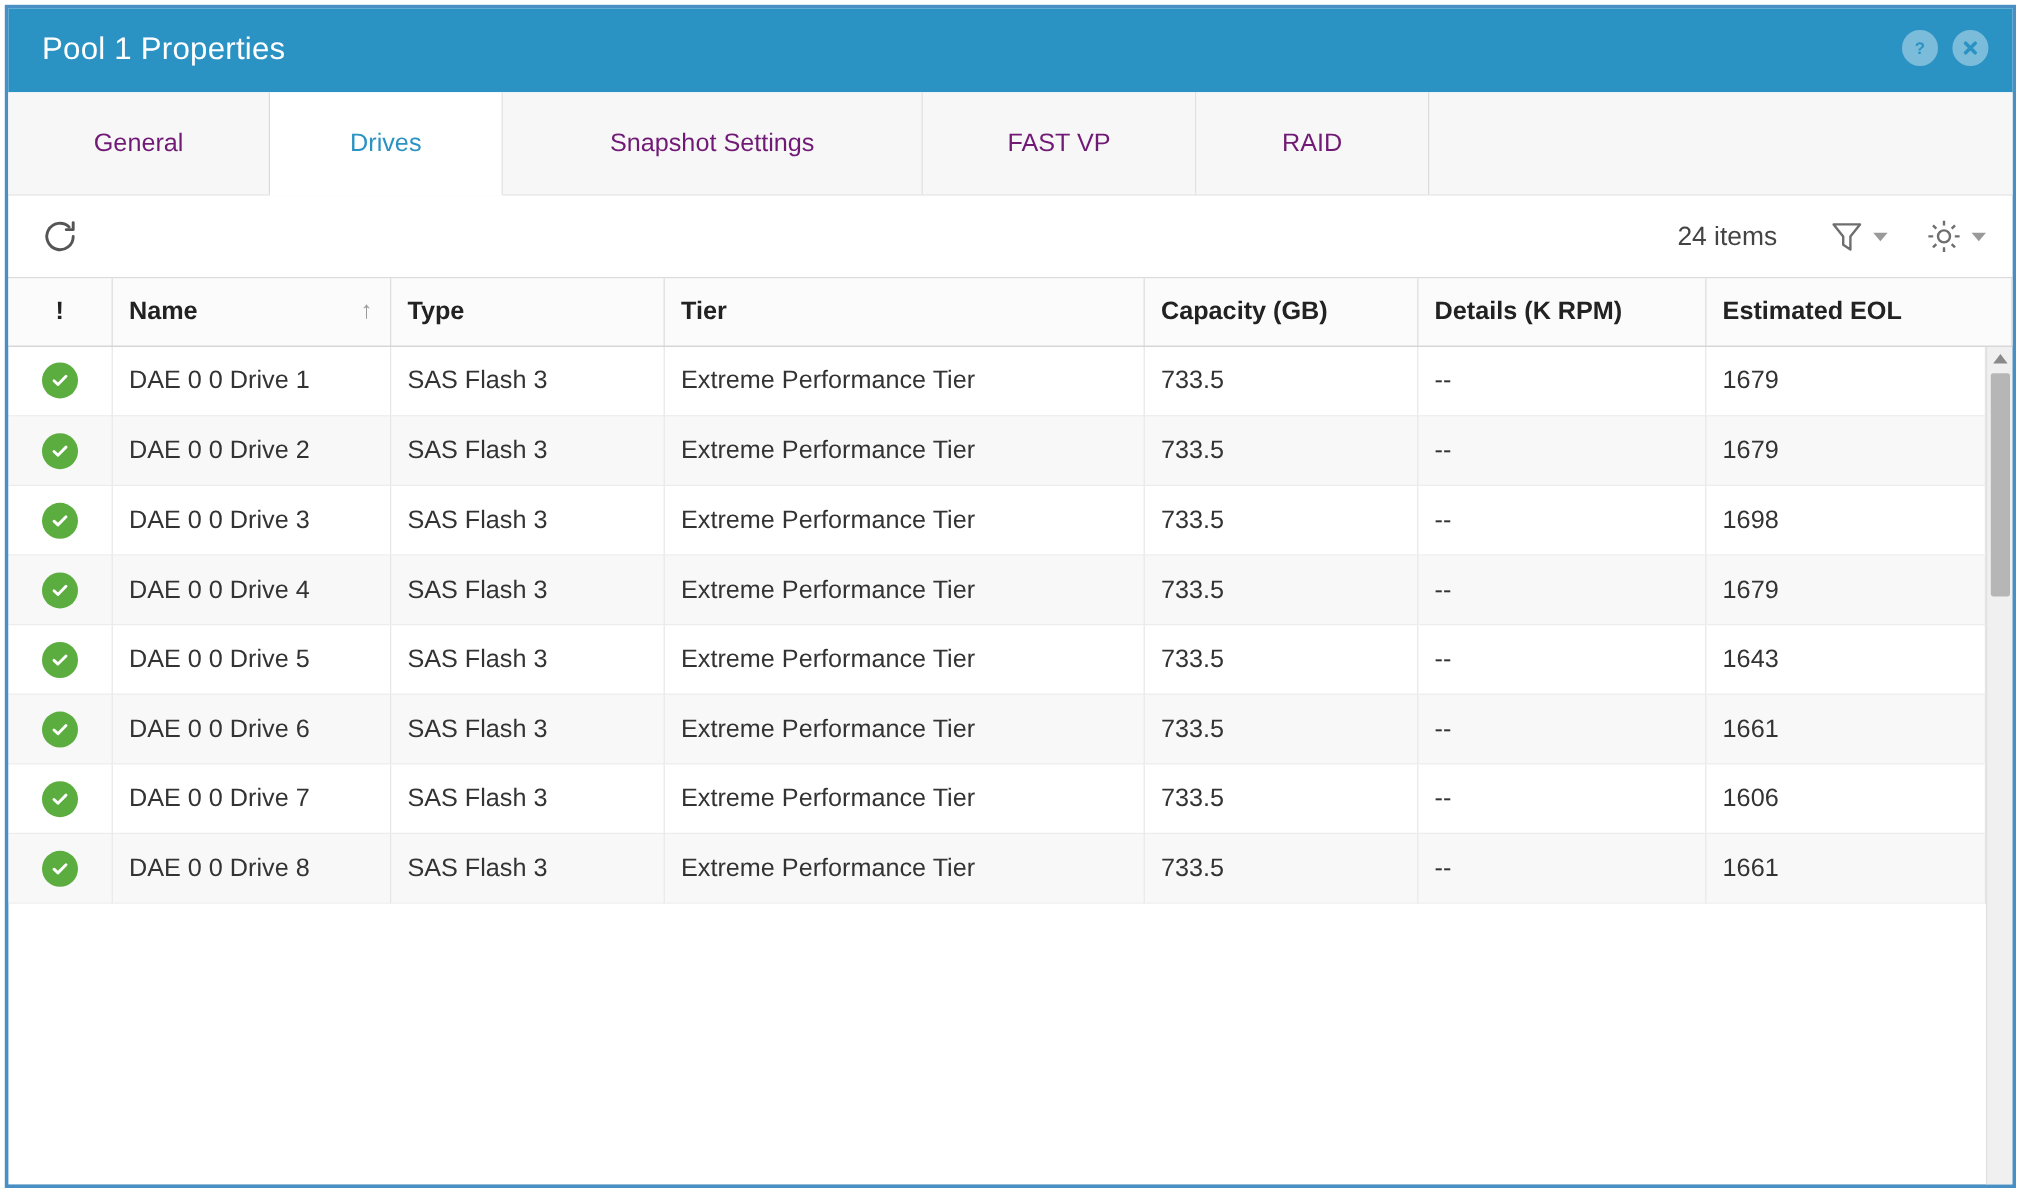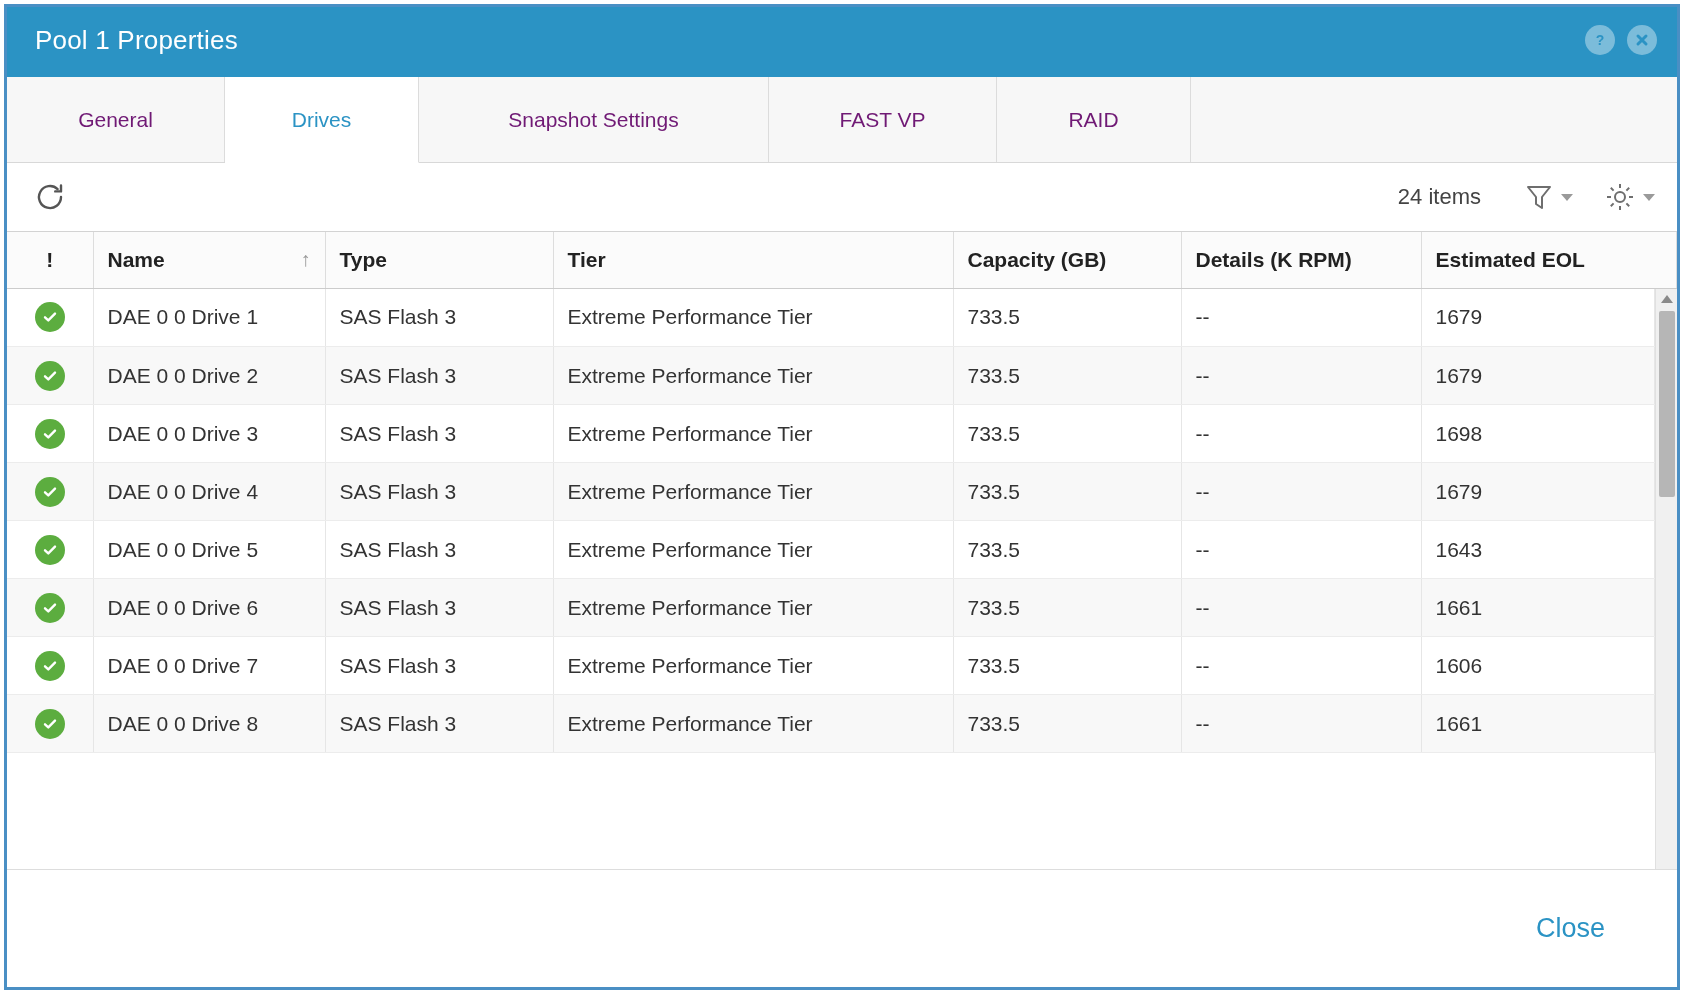--- a/index.html
+++ b/index.html
@@ -447,16 +447,13 @@
       </div>
       <div class="scrollbar">
         <div class="sb-arrow">
             <i></i>
           </div>
         <div class="sb-thumb"></div>
       </div>
     </div>
   </div>
 
-  <div class="footer">
-    <button class="close-link">Close</button>
-  </div>
 </div>
 
 </body></html>

